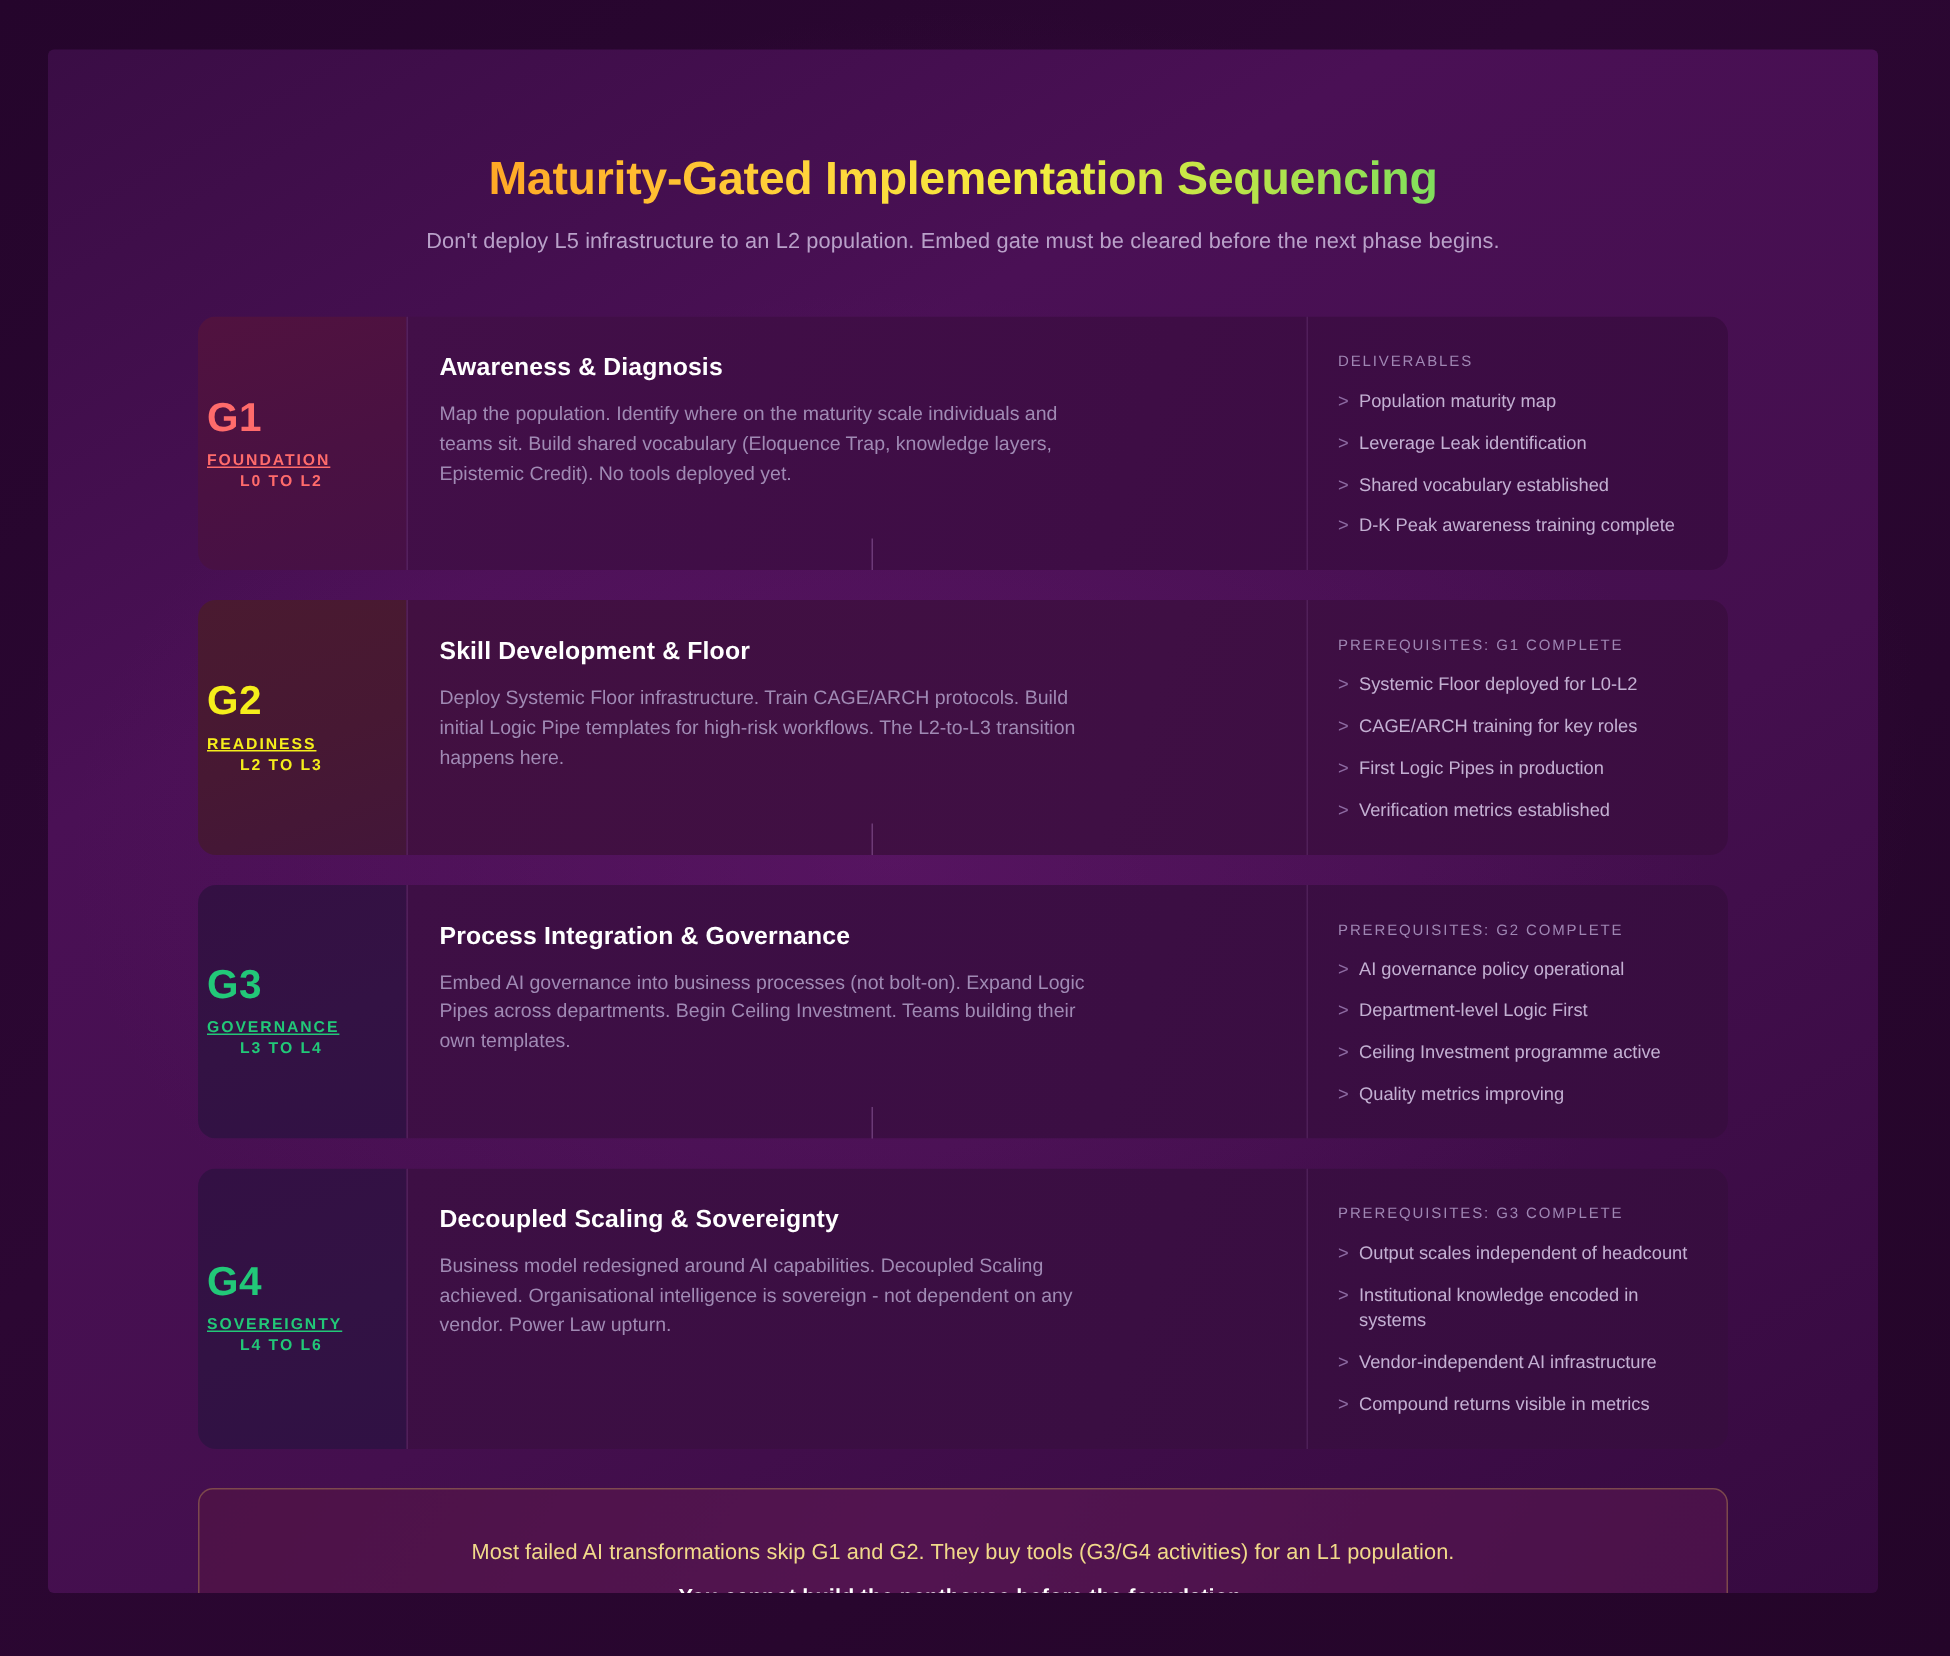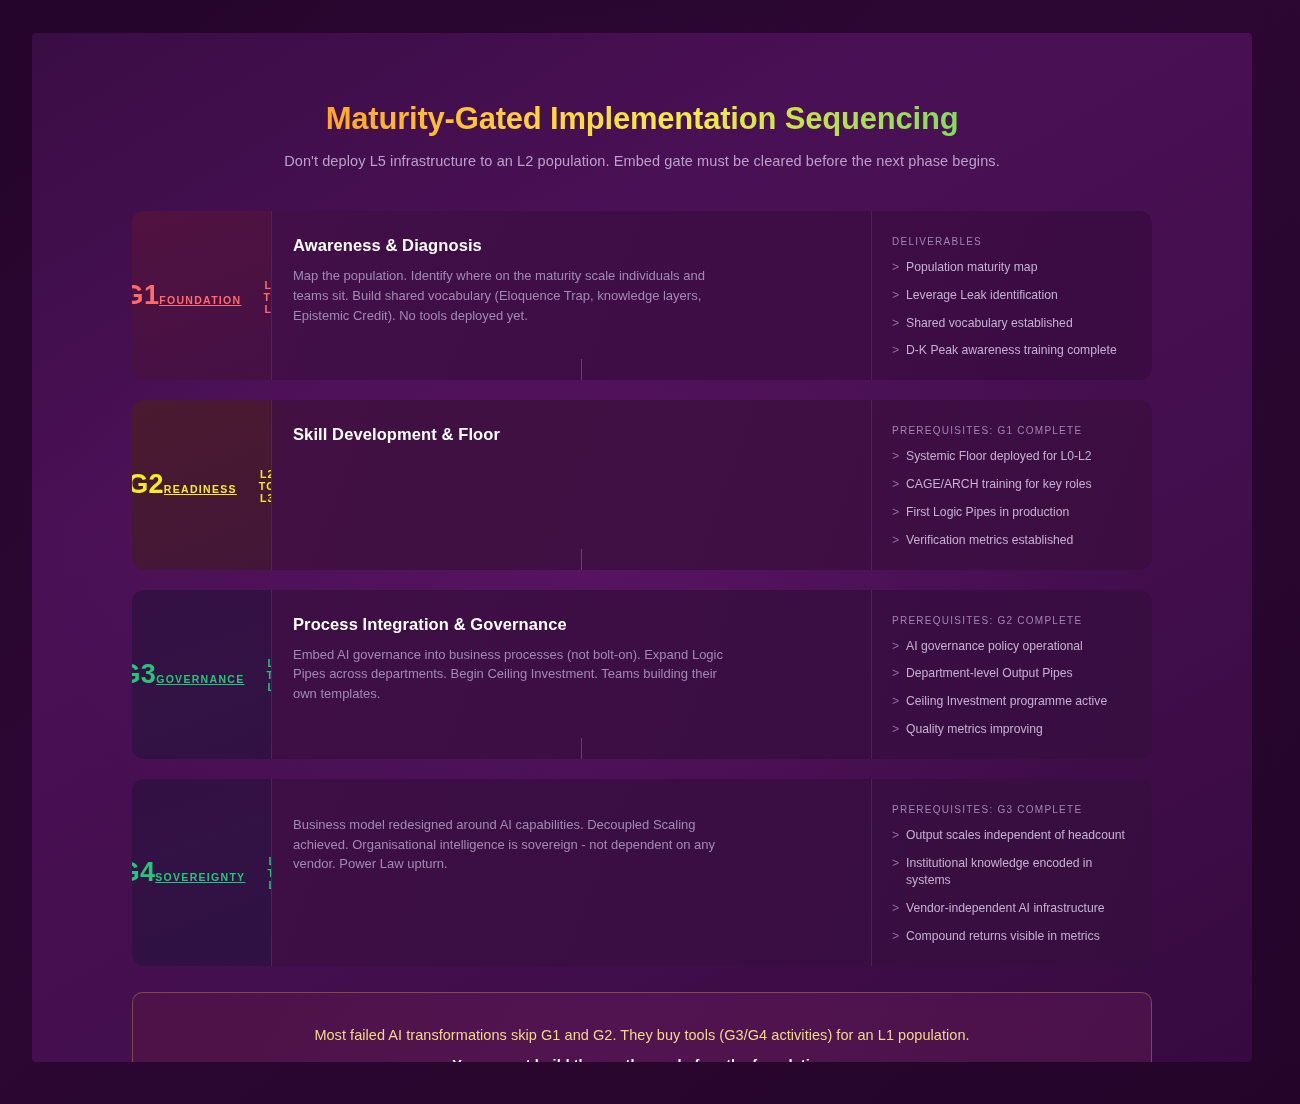--- a/index.html
+++ b/index.html
@@ -94,22 +94,22 @@
     overflow: hidden;
     position: relative;
     min-height: 148px;
     margin-bottom: 20px;
   }
 
   .badge {
     width: 139px;
     flex: 0 0 139px;
     display: flex;
-    flex-direction: row;
-    align-items: center;
+    flex-direction: column;
+    align-items: flex-start;
     justify-content: center;
     text-align: center;
     padding: 10px 6px;
   }
 
   .badge-id {
     font-size: 27px;
     font-weight: bold;
     line-height: 1;
     letter-spacing: 0.3px;
@@ -283,20 +283,21 @@
           <div class="gate-wrap">
             <div class="gate g2">
               <div class="badge">
                 <div class="badge-id">G2</div>
                 <div class="badge-name">READINESS</div>
                 <div class="badge-range">L2 TO L3</div>
               </div>
               <div class="body">
                 <div class="desc">
                   <div class="desc-title">Skill Development &amp; Floor</div>
+                  <div class="desc-text">Deploy Systemic Floor infrastructure. Train CAGE/ARCH protocols. Build initial Logic Pipe templates for high-risk workflows. The L2-to-L3 transition happens here.</div>
                 </div>
                 <div class="panel-right">
                   <div class="right-heading">PREREQUISITES: G1 COMPLETE</div>
                   <ul class="req-list">
                     <li class="req-item">
                       <span class="req-marker">&gt;</span>
                       <span>Systemic Floor deployed for L0-L2</span>
                     </li>
                     <li class="req-item">
                       <span class="req-marker">&gt;</span>
@@ -330,21 +331,21 @@
                 </div>
                 <div class="panel-right">
                   <div class="right-heading">PREREQUISITES: G2 COMPLETE</div>
                   <ul class="req-list">
                     <li class="req-item">
                       <span class="req-marker">&gt;</span>
                       <span>AI governance policy operational</span>
                     </li>
                     <li class="req-item">
                       <span class="req-marker">&gt;</span>
-                      <span>Department-level Output Pipes</span>
+                      <span>Department-level Logic First</span>
                     </li>
                     <li class="req-item">
                       <span class="req-marker">&gt;</span>
                       <span>Ceiling Investment programme active</span>
                     </li>
                     <li class="req-item">
                       <span class="req-marker">&gt;</span>
                       <span>Quality metrics improving</span>
                     </li>
                   </ul>
@@ -355,20 +356,21 @@
           </div>
           <div class="gate-wrap">
             <div class="gate g4">
               <div class="badge">
                 <div class="badge-id">G4</div>
                 <div class="badge-name">SOVEREIGNTY</div>
                 <div class="badge-range">L4 TO L6</div>
               </div>
               <div class="body">
                 <div class="desc">
+                  <div class="desc-title">Decoupled Scaling &amp; Sovereignty</div>
                   <div class="desc-text">Business model redesigned around AI capabilities. Decoupled Scaling achieved. Organisational intelligence is sovereign - not dependent on any vendor. Power Law upturn.</div>
                 </div>
                 <div class="panel-right">
                   <div class="right-heading">PREREQUISITES: G3 COMPLETE</div>
                   <ul class="req-list">
                     <li class="req-item">
                       <span class="req-marker">&gt;</span>
                       <span>Output scales independent of headcount</span>
                     </li>
                     <li class="req-item">

